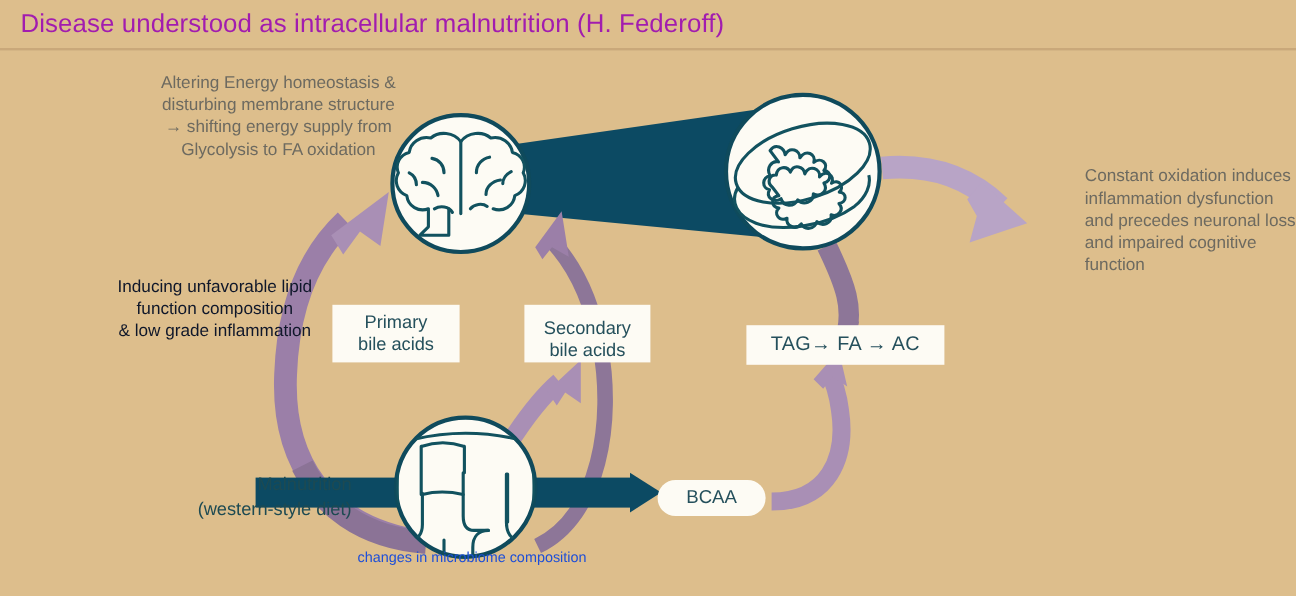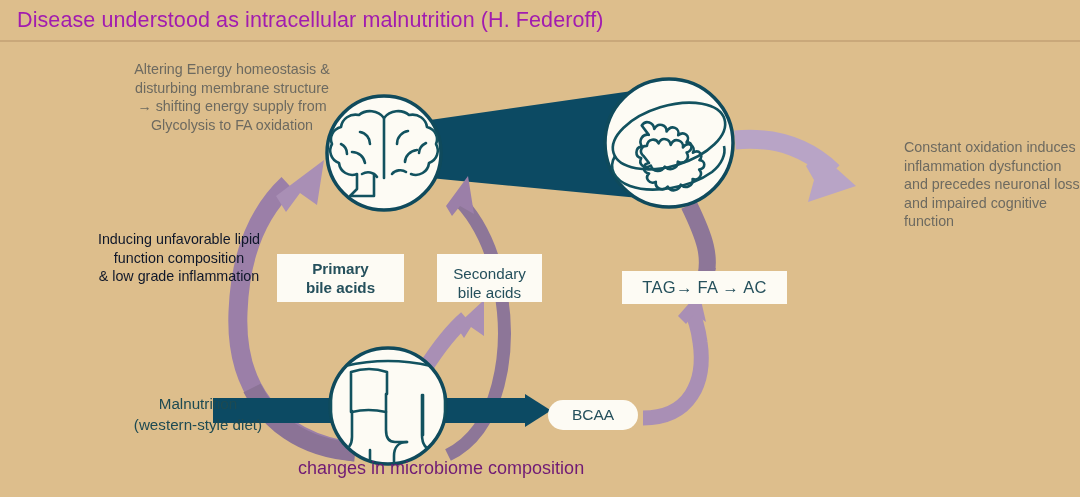--- a/index.html
+++ b/index.html
@@ -17,29 +17,29 @@
   .title{
     position:absolute;left:17px;top:8px;
     font-size:21.5px;color:#a21caf;letter-spacing:.1px;white-space:nowrap;
   }
   .topline{position:absolute;left:0;top:40px;width:1080px;height:2px;background:#c9a87a;}
 
   .t-alter{left:45px;top:60px;width:280px;text-align:center;font-size:14.3px;color:#6d6a60;}
   .t-induce{left:22px;top:230px;width:220px;text-align:center;font-size:14.3px;color:#0f172a;}
   .t-constant{left:857px;top:138px;width:215px;text-align:left;font-size:14.3px;color:#6d6a60;}
   .t-insulin{left:712px;top:370px;font-size:15px;color:#5c5a50;white-space:nowrap;}
-  .t-microbiome{left:251px;top:457px;font-size:18px;color:#701a75;white-space:nowrap;}
-  .t-malnutrition{left:56px;top:394px;width:190px;text-align:center;font-size:15.2px;color:#1d4a52;line-height:1.35;}
+  .t-microbiome{left:251px;top:457px;font-size:12px;color:#1d4ed8;white-space:nowrap;}
+  .t-malnutrition{left:56px;top:394px;width:190px;text-align:right;font-size:15.2px;color:#1d4a52;line-height:1.35;}
 
   .labelbox{
     position:absolute;background:#fdfbf4;color:#25505c;
     display:flex;align-items:center;justify-content:center;
     text-align:center;line-height:1.25;font-size:15.2px;
   }
-  .lb-primary{left:277px;top:254px;width:127px;height:48px;font-weight:bold;}
+  .lb-primary{left:277px;top:254px;width:106px;height:48px;}
   .lb-secondary{left:437px;top:254px;width:105px;height:48px;align-items:flex-end;}
   .lb-tag{left:622px;top:271px;width:165px;height:33px;font-size:16.5px;letter-spacing:.3px;}
   .lb-bcaa{left:548px;top:400px;width:90px;height:30px;font-size:15.5px;border-radius:15px;}
 </style>
 </head>
 <body>
 
 <div id="stage">
 
   <div class="title">Disease understood as intracellular malnutrition (H. Federoff)</div>

